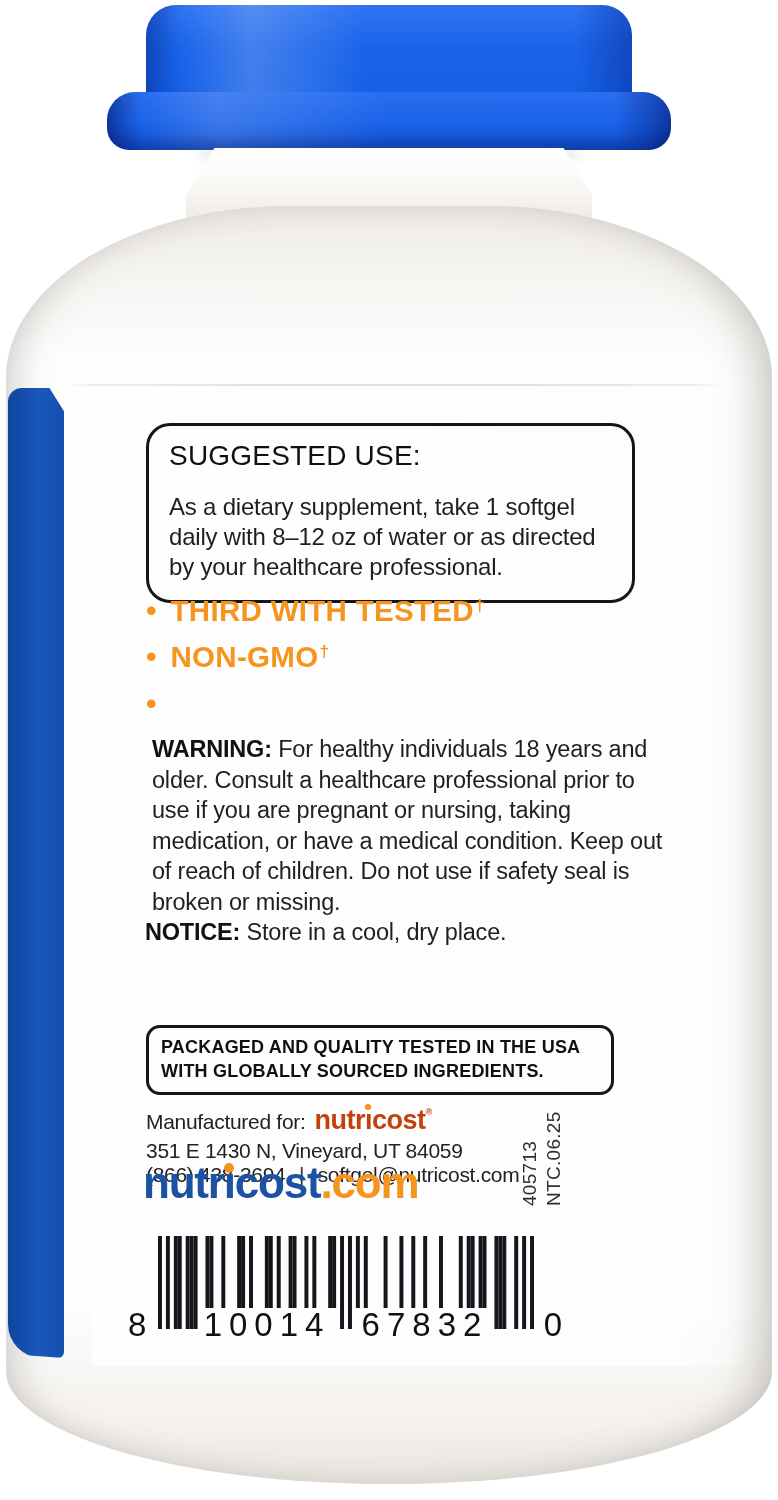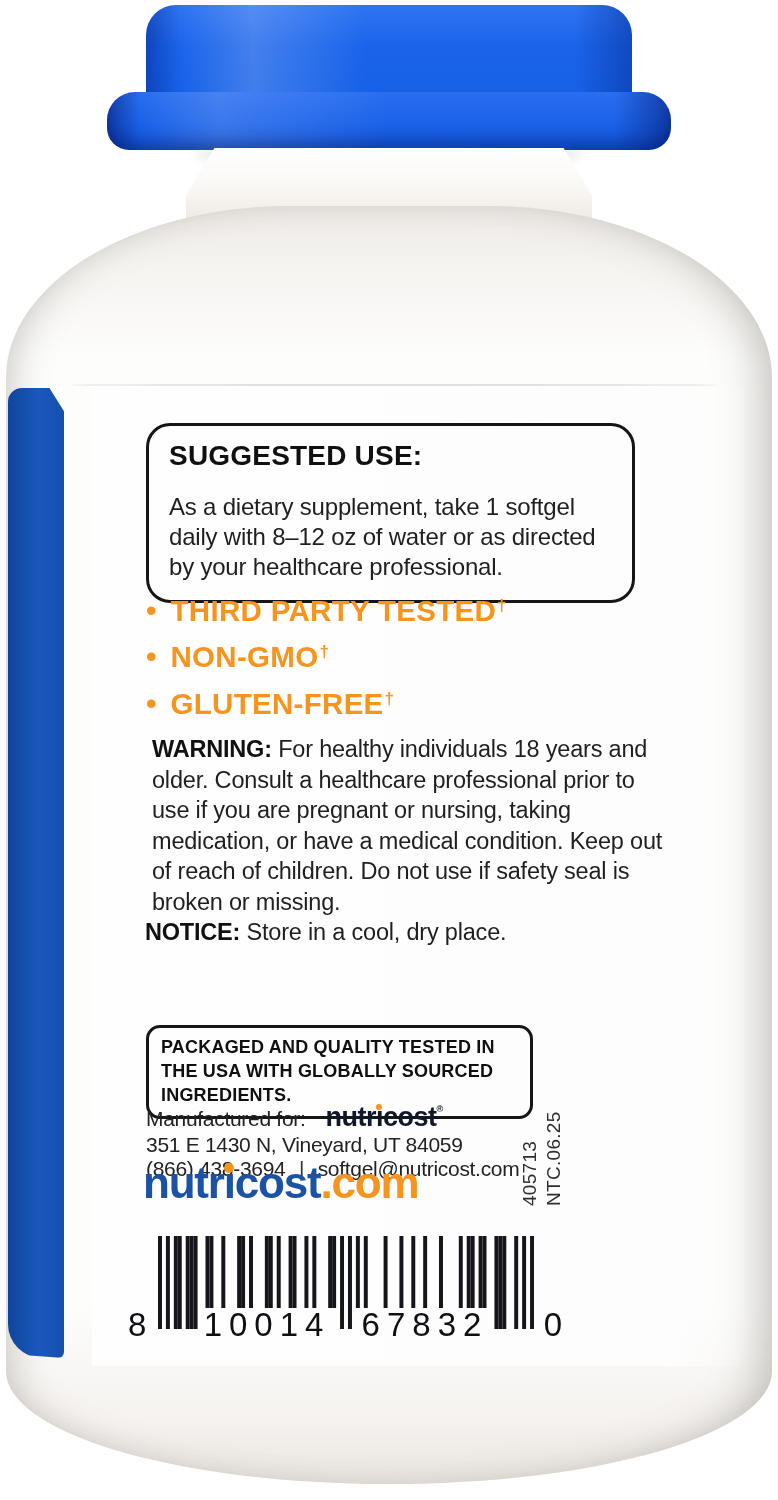--- a/index.html
+++ b/index.html
@@ -53,45 +53,45 @@
     background:linear-gradient(90deg,#0f459c 0%, #1a58bc 55%, #1550ae 100%);
     border-radius:14px 4px 6px 34px;
     clip-path:polygon(0 0, 74% 0, 100% 2.4%, 100% 100%, 26% 99.7%, 0 98.6%);
   }
   
   .box-suggested{
     position:absolute;left:146px;top:423px;width:489px;box-sizing:border-box;
     border:3.5px solid #161616;border-radius:24px;padding:14px 20px 17px 20px;
     background:transparent;
   }
-  .sug-title{font-size:28px;font-weight:700;color:#101010;letter-spacing:.2px;}
+  .sug-title{font-size:28px;font-weight:400;color:#101010;letter-spacing:.2px;}
   .sug-text{font-size:24px;line-height:1.26;color:#1f1f1f;margin-top:20px;letter-spacing:-.2px;}
 
   .features{position:absolute;left:146px;top:594px;}
   .feature{display:flex;align-items:baseline;margin-bottom:13px;color:#f7941e;}
   .bullet{font-size:30px;font-weight:800;margin-right:14px;line-height:1.1;}
   .feature-label{font-size:29.5px;font-weight:800;letter-spacing:.3px;line-height:1.1;}
   .dagger{font-size:17px;font-weight:800;vertical-align:10px;margin-left:1px;}
 
   .para{position:absolute;left:145px;width:512px;font-size:23.5px;line-height:1.3;color:#1f1f1f;letter-spacing:-.2px;}
   .para b{font-weight:800;color:#111;}
   .warning{top:734px;margin-left:7px;}
   .notice{top:917px;}
 
   .box-packaged{
-    position:absolute;left:146px;top:1025px;width:387px;box-sizing:border-box;
+    position:absolute;left:146px;top:1025px;width:468px;box-sizing:border-box;
     border:3px solid #161616;border-radius:14px;padding:8px 12px;
     font-size:18px;font-weight:800;line-height:1.33;letter-spacing:.2px;color:#101010;
   }
 
   .mfr{position:absolute;left:146px;top:1095px;color:#222;}
   .mfr-line{font-size:21px;line-height:24px;letter-spacing:-.3px;}
   .mfr-line1{display:flex;align-items:baseline;margin-bottom:2px;}
-  .mfr-prefix{margin-right:20px;}
-  .brand-small{font-size:27px;font-weight:800;color:#0f172a;letter-spacing:-.5px;line-height:28px;}
+  .mfr-prefix{margin-right:9px;}
+  .brand-small{font-size:27px;font-weight:800;color:#c2410c;letter-spacing:-.5px;line-height:34px;}
   .reg{font-size:9px;vertical-align:14px;font-weight:700;}
   .sep{margin:0 8px;color:#333;}
 
   .weblogo{position:absolute;left:143px;top:1160px;font-size:44px;font-weight:800;letter-spacing:-1.2px;line-height:1.05;}
   .weblogo .blue{color:#1b52a4;}
   .weblogo .tld{color:#f7941e;margin-top:45px;}
   .iwrap{position:relative;display:inline-block;}
   .idot{position:absolute;left:50%;transform:translateX(-50%);background:#f7941e;border-radius:50%;}
   .idot-big{width:10px;height:10px;top:3px;}
   .idot-small{width:6px;height:6px;top:1px;}
@@ -123,29 +123,28 @@
   <div class="brand-stripe"></div>
 
   <div class="box-suggested">
     <div class="sug-title">SUGGESTED USE:</div>
     <div class="sug-text">As a dietary supplement, take 1 softgel daily with 8–12 oz of water or as directed by your healthcare professional.</div>
   </div>
 
   <div class="features">
     <div class="feature">
       <span class="bullet">•</span>
-      <span class="feature-label"><span>THIRD PARTY TESTED</span><span class="dagger">†</span></span>
+      <span class="feature-label"><span>THIRD WITH TESTED</span><span class="dagger">†</span></span>
     </div>
     <div class="feature">
       <span class="bullet">•</span>
       <span class="feature-label"><span>NON-GMO</span><span class="dagger">†</span></span>
     </div>
     <div class="feature">
       <span class="bullet">•</span>
-      <span class="feature-label"><span>GLUTEN-FREE</span><span class="dagger">†</span></span>
     </div>
   </div>
 
   <div class="para warning">
     <b>WARNING:</b>
     <span>For healthy individuals 18 years and older. Consult a healthcare professional prior to use if you are pregnant or nursing, taking medication, or have a medical condition. Keep out of reach of children. Do not use if safety seal is broken or missing.</span>
   </div>
 
   <div class="para notice">
     <b>NOTICE:</b>

